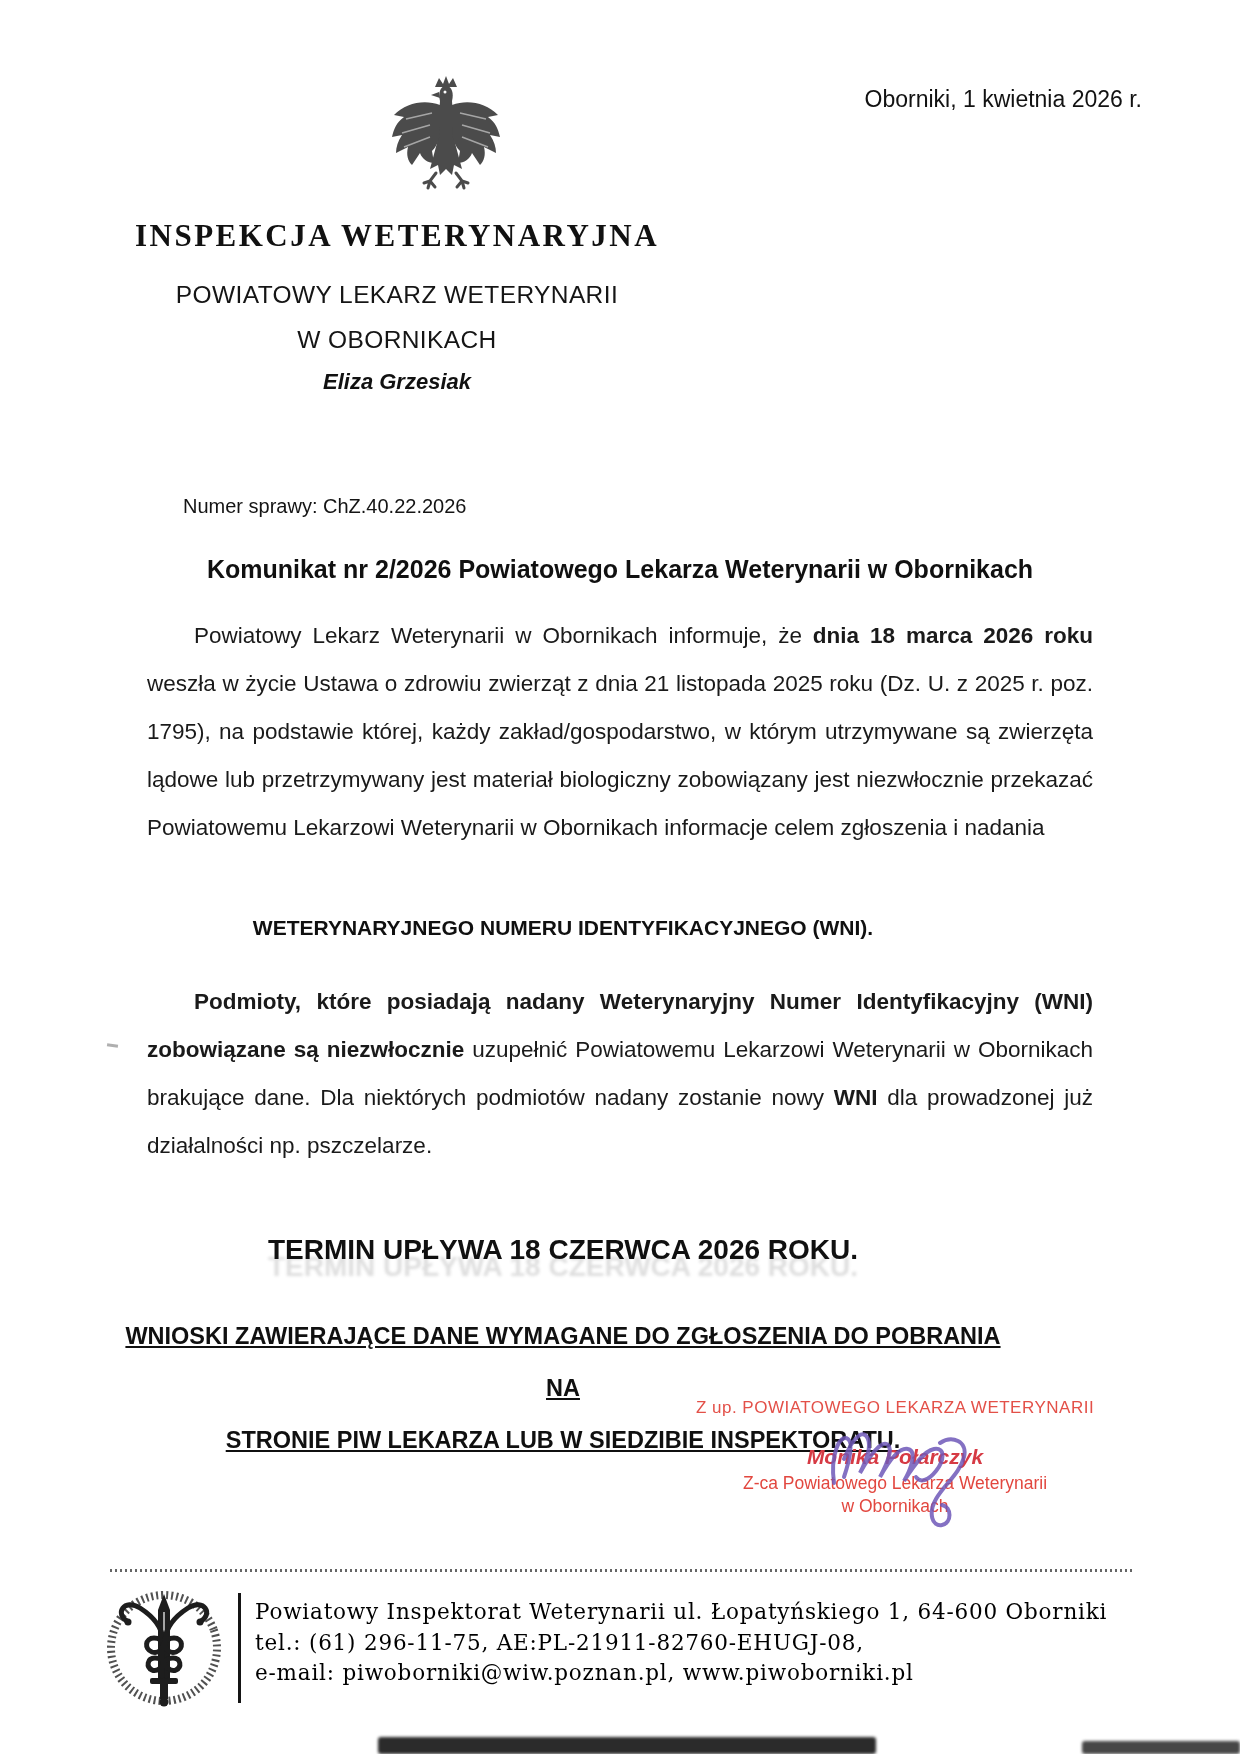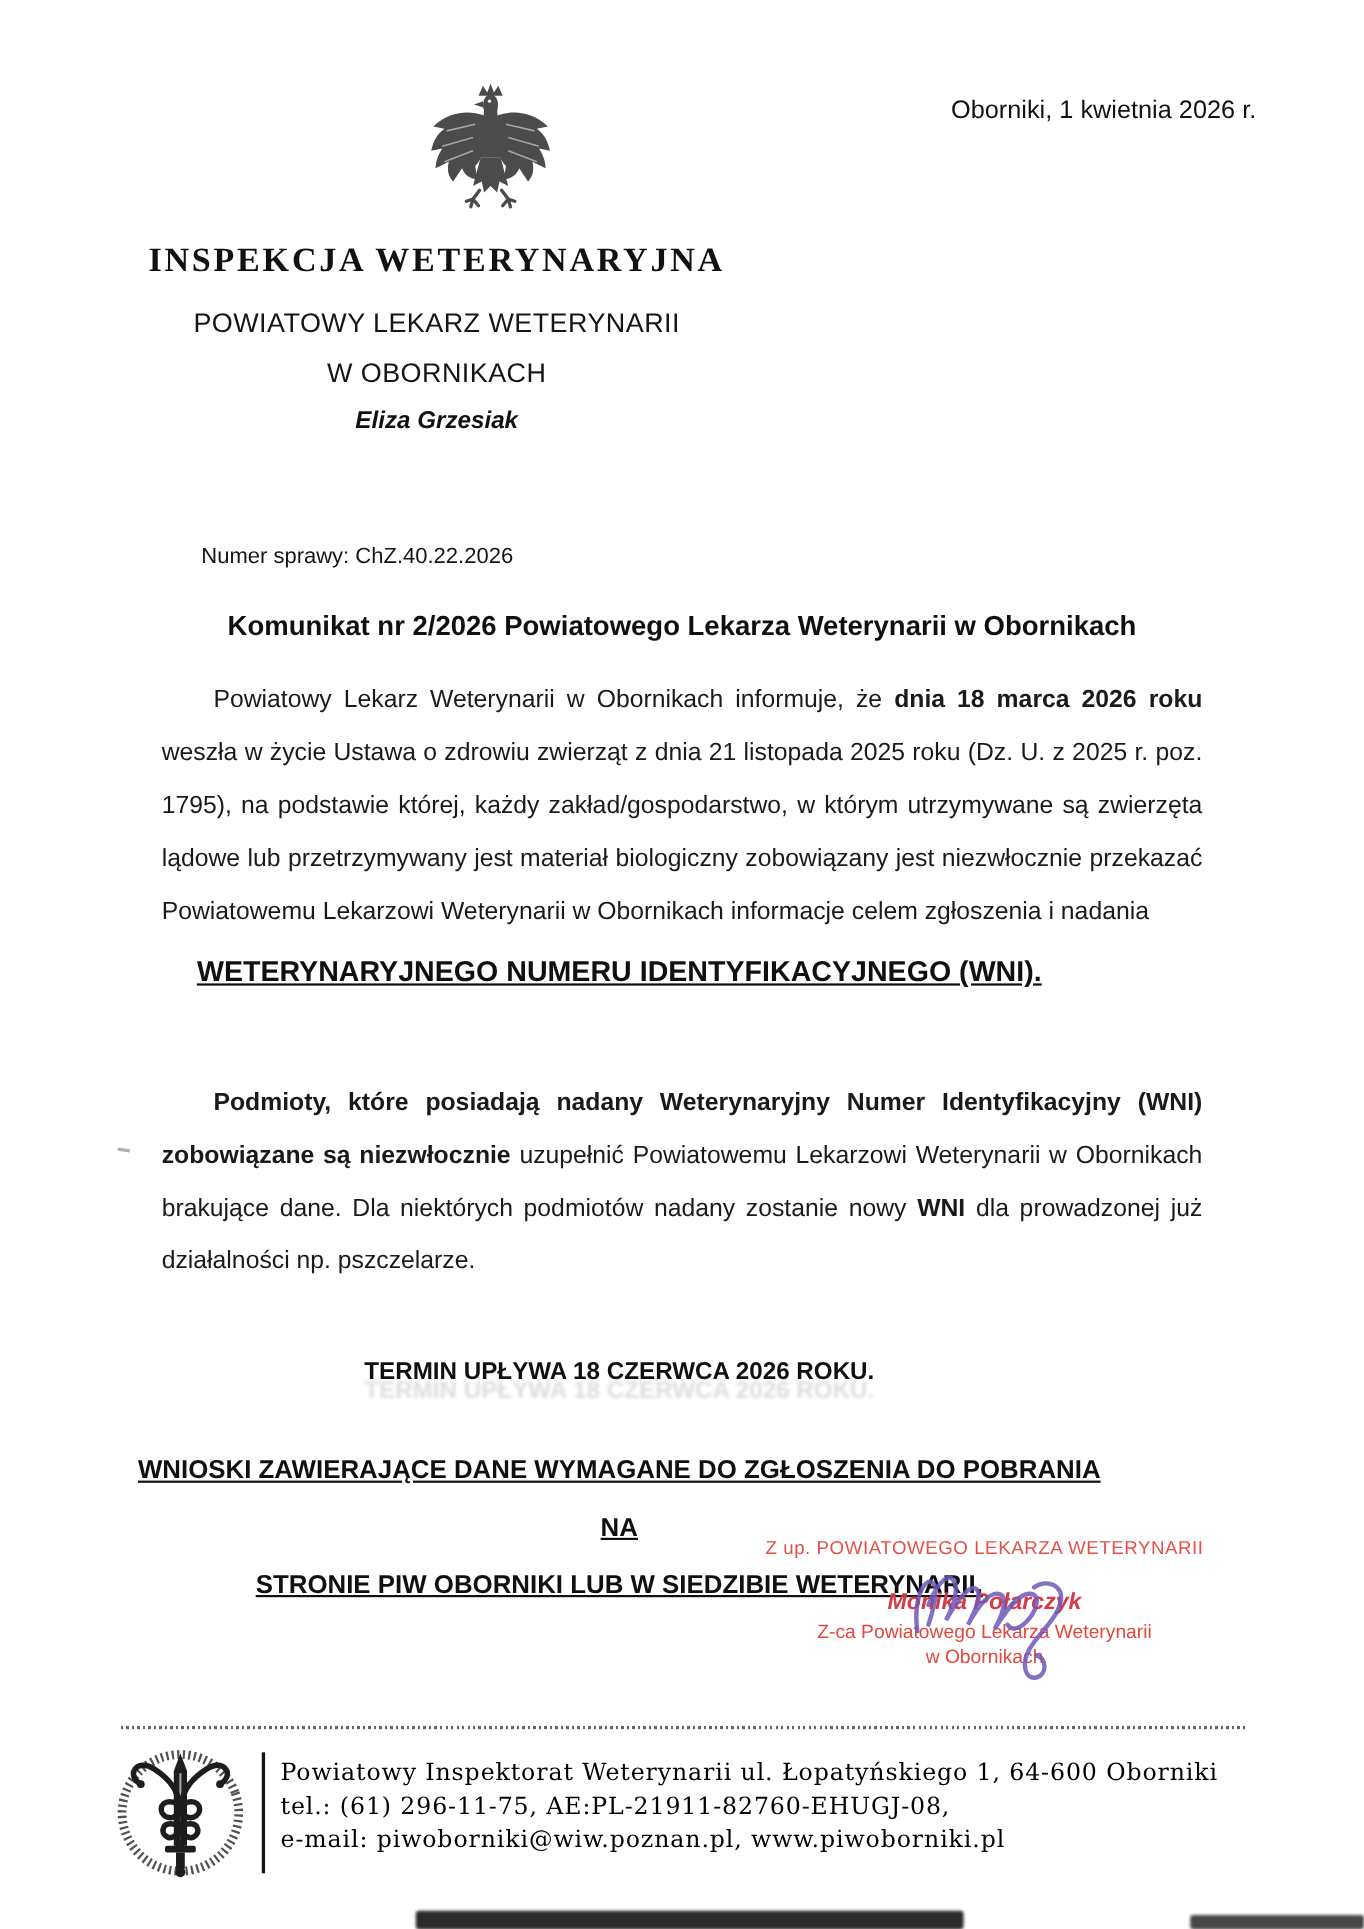--- a/index.html
+++ b/index.html
@@ -70,23 +70,23 @@
   .par-1 { top: 612px; }
   .par-2 { top: 978px; }
   .center-heading {
     position: absolute;
     left: 113px;
     width: 900px;
     text-align: center;
     font-weight: bold;
     color: #101010;
   }
-  .wni-heading { top: 868px; font-size: 26px; text-decoration: underline; }
+  .wni-heading { top: 916px; font-size: 21px; }
   .deadline-heading {
-    top: 1234px; font-size: 22px;
+    top: 1234px; font-size: 28px;
     text-shadow: 0 17px 3px rgba(70,70,70,0.18);
   }
   .forms-notice { top: 1310px; font-size: 23.5px; line-height: 52px; text-decoration: underline; }
   .artifact-dash {
     position: absolute;
     left: 107px; top: 1044px;
     width: 11px; height: 3px;
     background: #8d8d8d;
     transform: rotate(8deg);
     opacity: 0.7;
@@ -191,21 +191,21 @@
   <div class="center-heading wni-heading">WETERYNARYJNEGO NUMERU IDENTYFIKACYJNEGO (WNI).</div>
 
   <div class="artifact-dash"></div>
 
   <p class="body-par par-2"><strong>Podmioty, które posiadają nadany Weterynaryjny Numer Identyfikacyjny (WNI) zobowiązane są niezwłocznie</strong><span> uzupełnić Powiatowemu Lekarzowi Weterynarii w Obornikach brakujące dane. Dla niektórych podmiotów nadany zostanie nowy </span><strong>WNI</strong><span> dla prowadzonej już działalności np. pszczelarze.</span></p>
 
   <div class="center-heading deadline-heading">TERMIN UPŁYWA 18 CZERWCA 2026 ROKU.</div>
 
   <div class="center-heading forms-notice">
     <div>WNIOSKI ZAWIERAJĄCE DANE WYMAGANE DO ZGŁOSZENIA DO POBRANIA NA</div>
-    <div>STRONIE PIW OBORNIKI LUB W SIEDZIBIE WETERYNARII.</div>
+    <div>STRONIE PIW LEKARZA LUB W SIEDZIBIE INSPEKTORATU.</div>
   </div>
 
   <div class="stamp">
     <div class="auth">Z up. POWIATOWEGO LEKARZA WETERYNARII</div>
     <div class="name">Monika Połarczyk</div>
     <div class="role1">Z-ca Powiatowego Lekarza Weterynarii</div>
     <div class="role2">w Obornikach</div>
   </div>
 
   <svg class="signature" viewBox="0 0 190 145" xmlns="http://www.w3.org/2000/svg">

